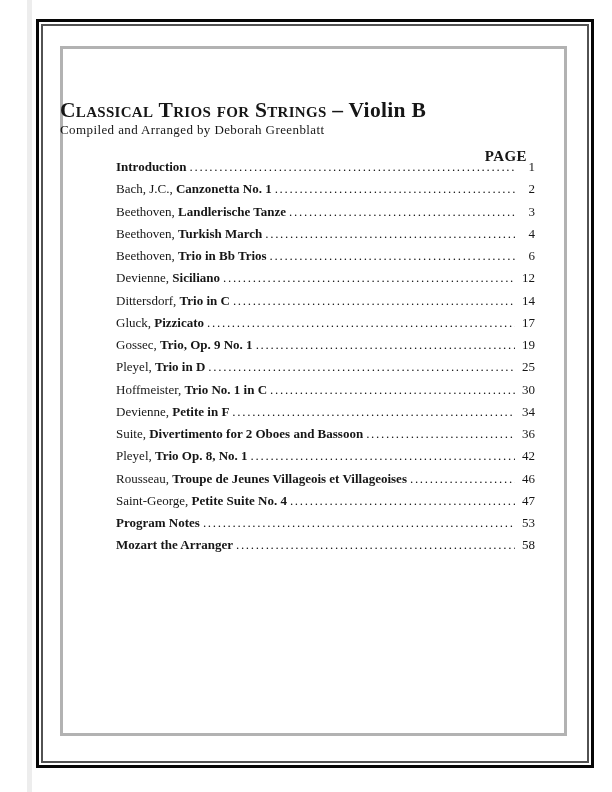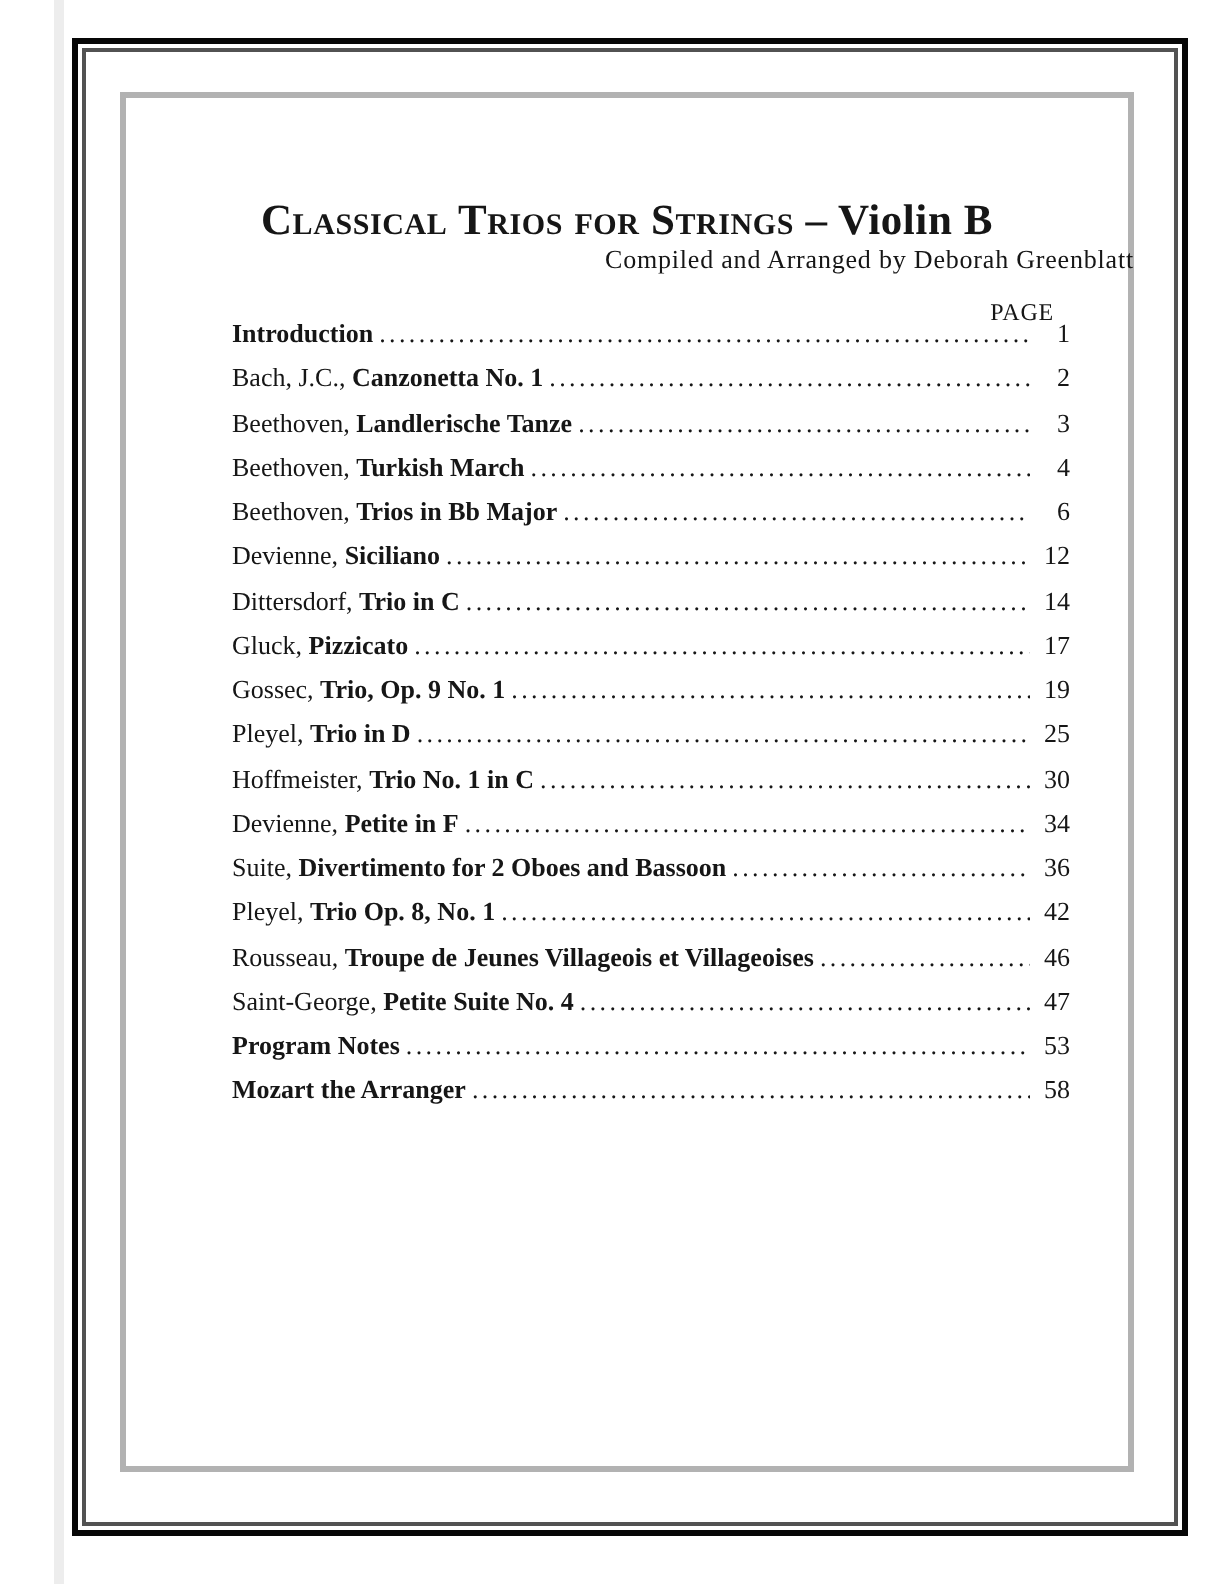--- a/index.html
+++ b/index.html
@@ -42,44 +42,43 @@
     width: 507px;
     height: 690px;
     box-sizing: border-box;
     border: 3px solid #b2b2b2;
   }
   .title-block {
     position: absolute;
     left: 60px;
     top: 97px;
     width: 507px;
-    text-align: center;
     line-height: 26px;
     font-size: 21.5px;
     font-weight: bold;
     letter-spacing: 0.3px;
     white-space: nowrap;
   }
   .title-main { font-variant: small-caps; }
   .subtitle {
     position: absolute;
     left: 60px;
     top: 122px;
     width: 507px;
-    text-align: right;
+    text-align: left;
     font-size: 13px;
     line-height: 16px;
     letter-spacing: 0.4px;
   }
   .page-col-label {
     position: absolute;
     top: 150px;
     right: 85px;
-    font-size: 12px;
-    font-weight: normal;
+    font-size: 15px;
+    font-weight: bold;
     letter-spacing: 0.4px;
     line-height: 12px;
   }
   .toc-list {
     position: absolute;
     left: 116px;
     top: 156px;
     width: 419px;
     font-size: 13px;
     line-height: 22.25px;
@@ -155,21 +154,21 @@
       <span class="toc-page">3</span>
     </div>
 
     <div class="toc-row">
       <span class="toc-label"><span class="toc-composer">Beethoven,</span> <span class="toc-title">Turkish March</span></span>
       <span class="leader"></span>
       <span class="toc-page">4</span>
     </div>
 
     <div class="toc-row">
-      <span class="toc-label"><span class="toc-composer">Beethoven,</span> <span class="toc-title">Trios in Bb Major</span></span>
+      <span class="toc-label"><span class="toc-composer">Beethoven,</span> <span class="toc-title">Trio in Bb Trios</span></span>
       <span class="leader"></span>
       <span class="toc-page">6</span>
     </div>
 
     <div class="toc-row">
       <span class="toc-label"><span class="toc-composer">Devienne,</span> <span class="toc-title">Siciliano</span></span>
       <span class="leader"></span>
       <span class="toc-page">12</span>
     </div>
 

